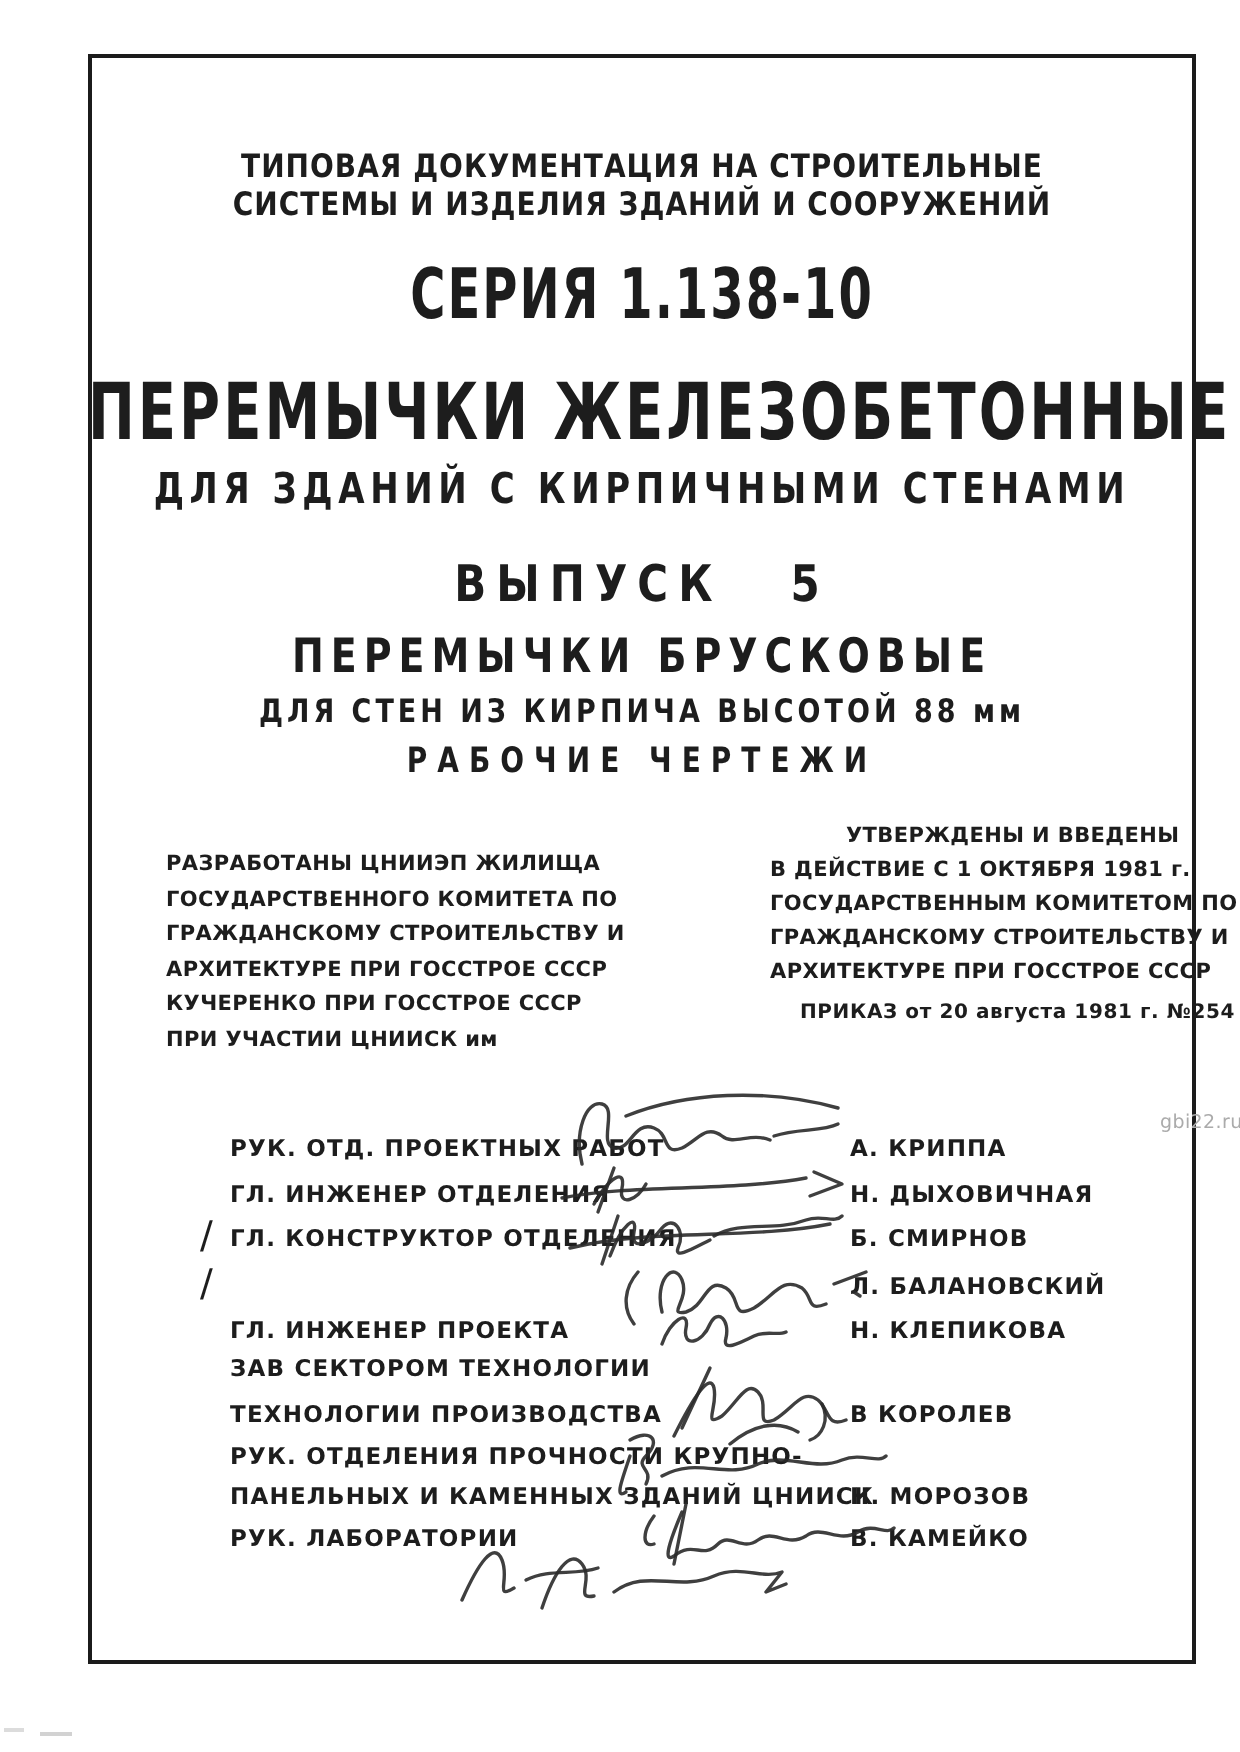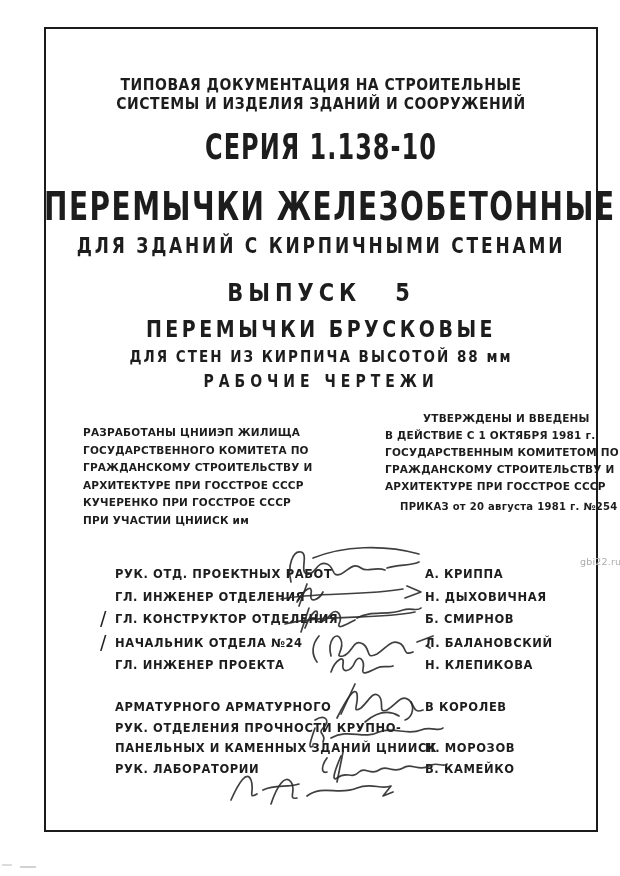--- a/index.html
+++ b/index.html
@@ -115,30 +115,30 @@
     <span class="role">ГЛ. ИНЖЕНЕР ОТДЕЛЕНИЯ</span>
     <span class="name">Н. ДЫХОВИЧНАЯ</span>
   </div>
   <div class="srow" style="top:612px">
     <span class="slash">/</span>
     <span class="role">ГЛ. КОНСТРУКТОР ОТДЕЛЕНИЯ</span>
     <span class="name">Б. СМИРНОВ</span>
   </div>
   <div class="srow" style="top:636px">
     <span class="slash">/</span>
-    <span class="role">НАЧАЛЬНИК ОТДЕЛА №24</span>
     <span class="name">Л. БАЛАНОВСКИЙ</span>
   </div>
   <div class="srow" style="top:658px">
     <span class="slash"></span>
     <span class="role">ГЛ. ИНЖЕНЕР ПРОЕКТА</span>
     <span class="name">Н. КЛЕПИКОВА</span>
   </div>
   <div class="srow" style="top:677px">
-    <span class="role2" style="top:23px">АРМАТУРНОГО АРМАТУРНОГО</span>
+    <span class="role">ЗАВ СЕКТОРОМ ТЕХНОЛОГИИ</span>
+    <span class="role2" style="top:23px">ТЕХНОЛОГИИ ПРОИЗВОДСТВА</span>
     <span class="name" style="top:23px">В КОРОЛЕВ</span>
   </div>
   <div class="srow" style="top:721px">
     <span class="role">РУК. ОТДЕЛЕНИЯ ПРОЧНОСТИ КРУПНО-</span>
     <span class="role2" style="top:20px">ПАНЕЛЬНЫХ И КАМЕННЫХ ЗДАНИЙ ЦНИИСК</span>
     <span class="name" style="top:20px">Н. МОРОЗОВ</span>
   </div>
   <div class="srow" style="top:762px">
     <span class="role">РУК. ЛАБОРАТОРИИ</span>
     <span class="name">В. КАМЕЙКО</span>

